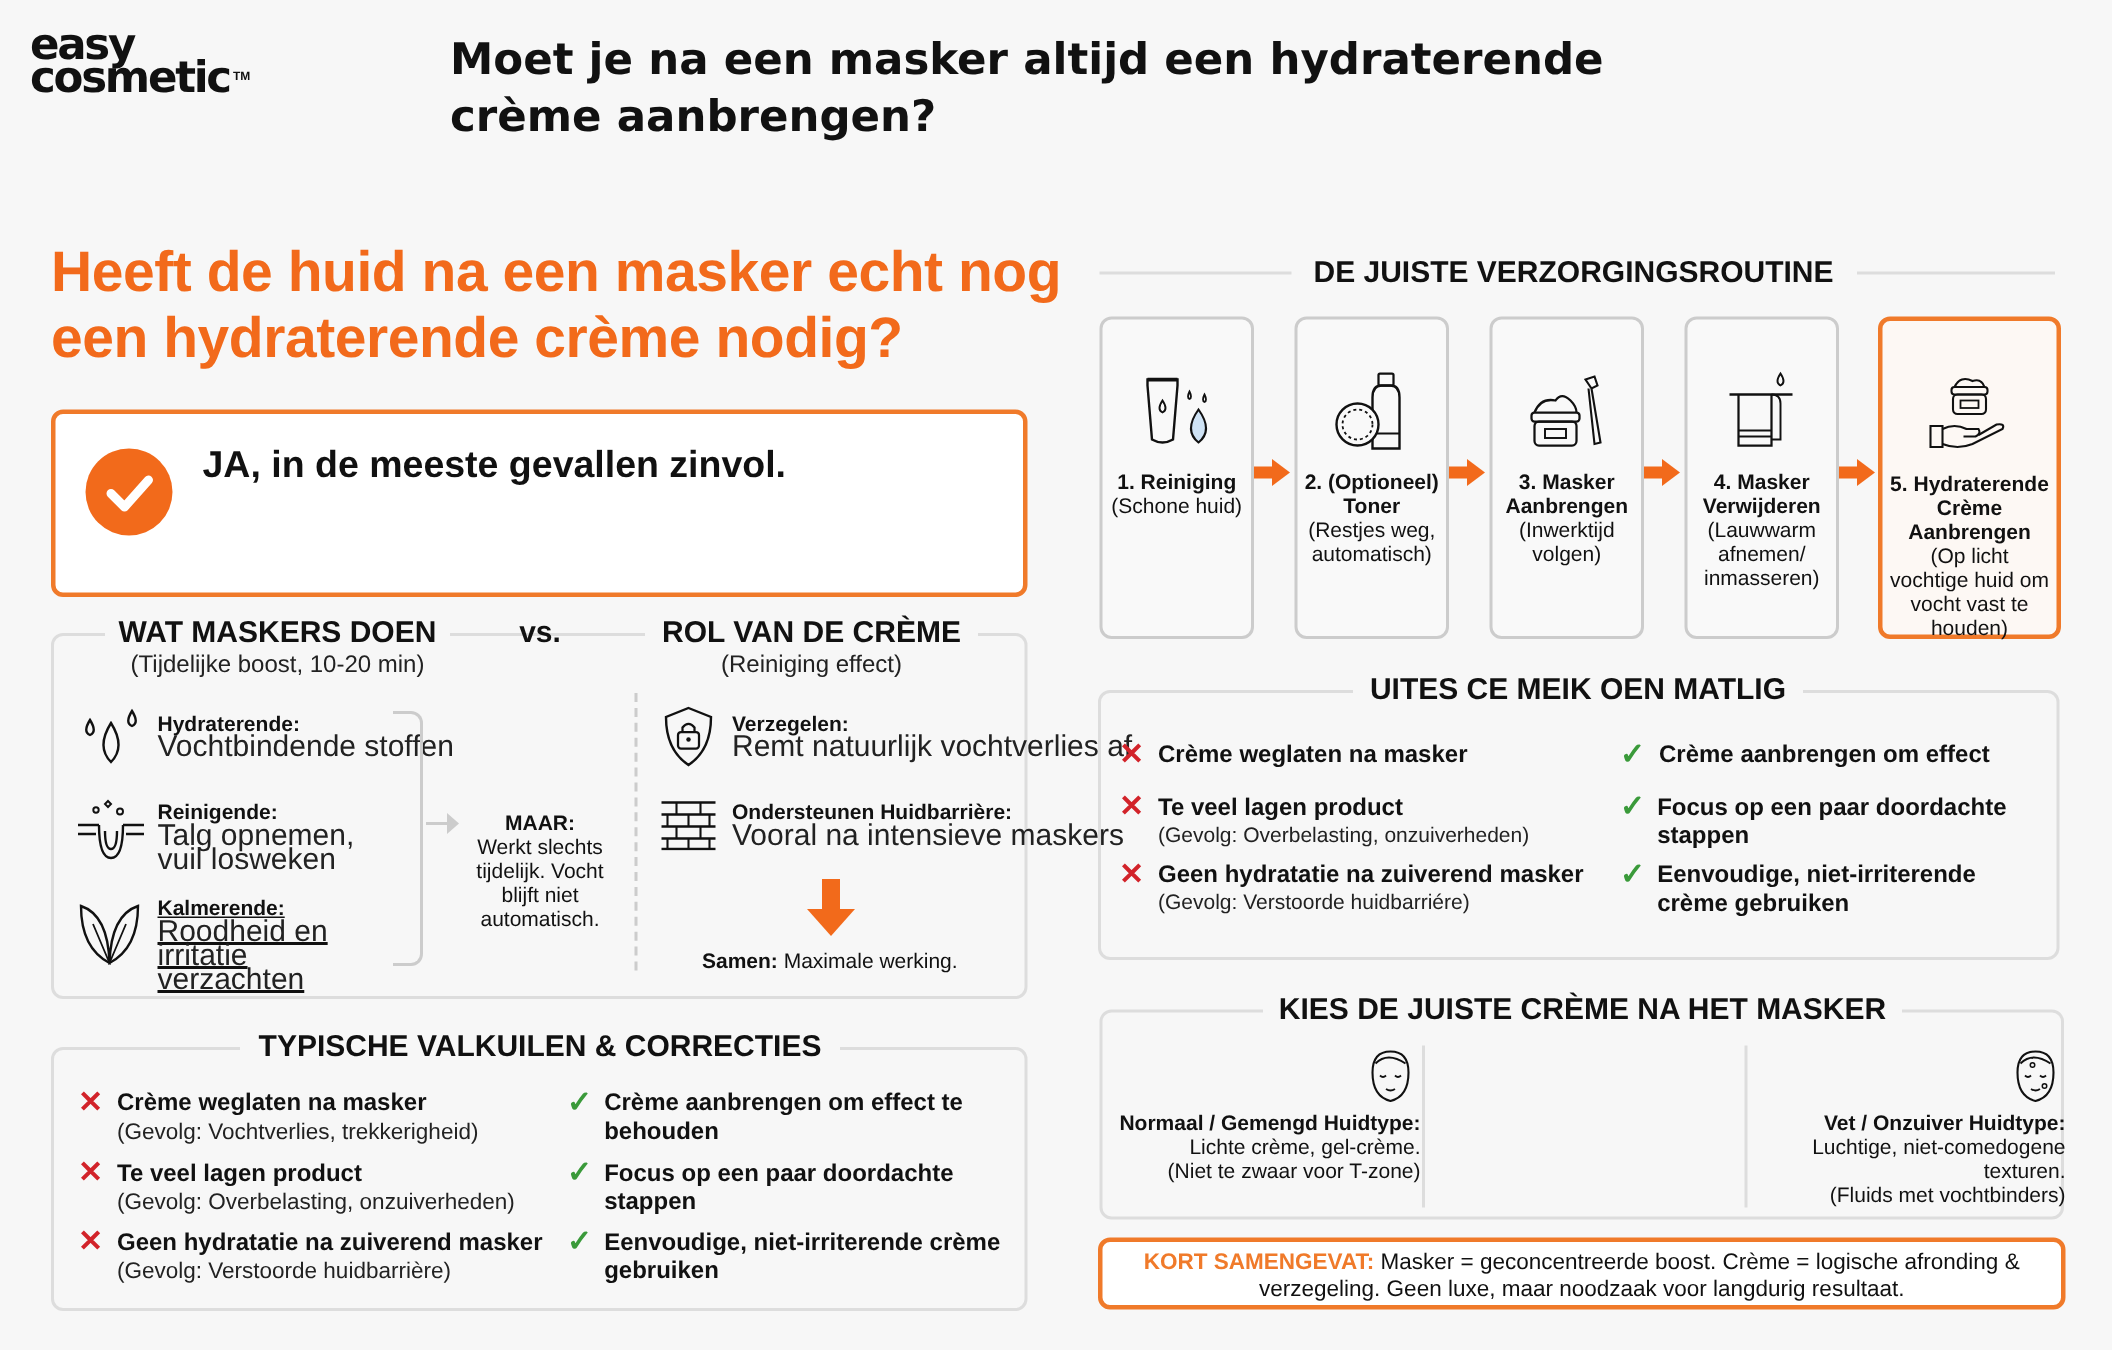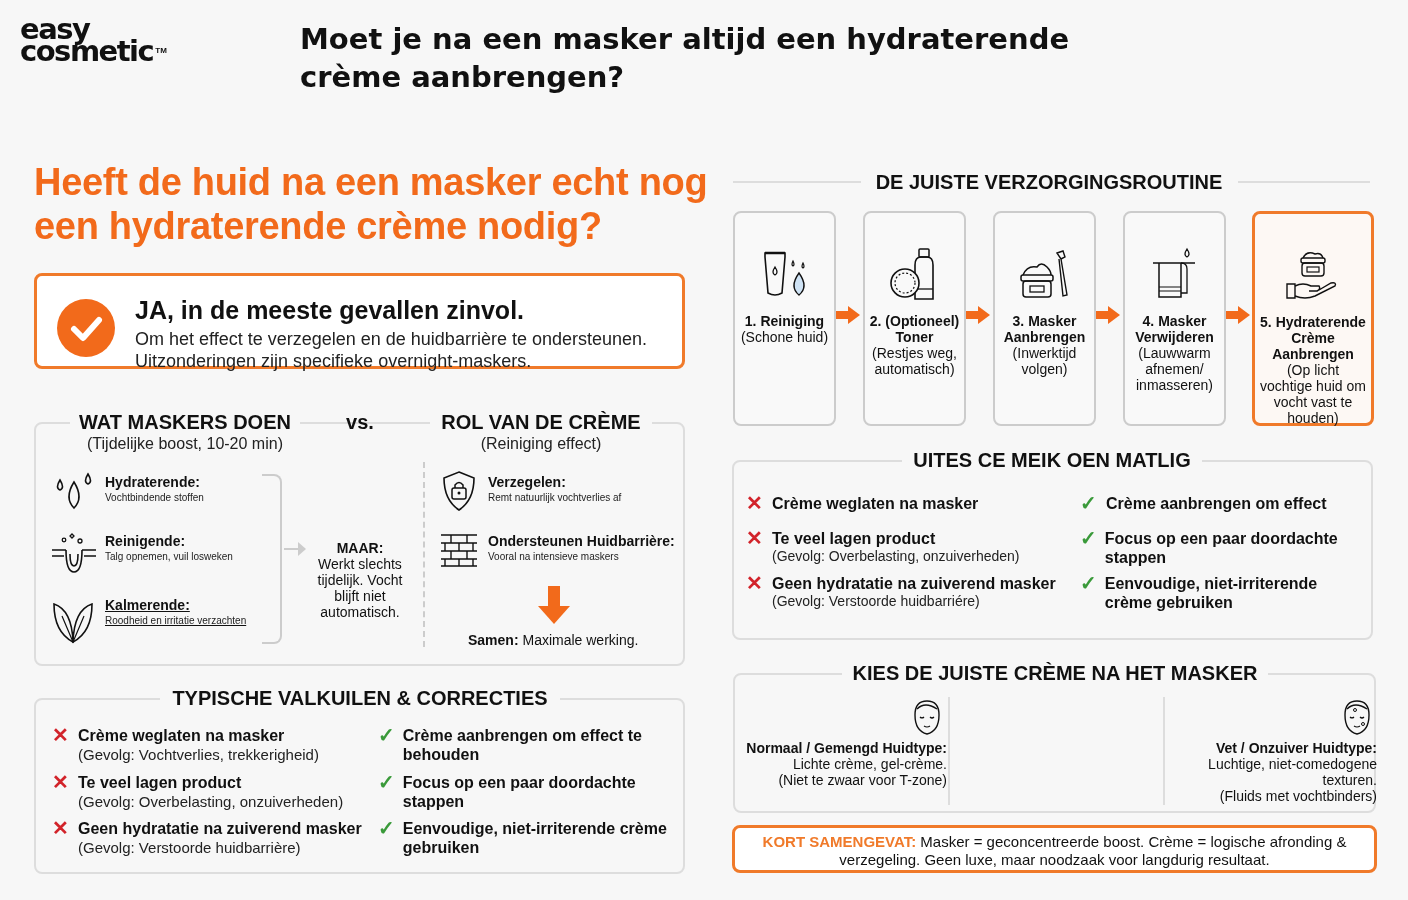--- a/index.html
+++ b/index.html
@@ -5,30 +5,30 @@
   * { box-sizing: border-box; margin: 0; padding: 0; }
   html, body { width: 1408px; height: 900px; background: #f7f7f7; overflow: hidden; }
   body { font-family: "Liberation Sans", sans-serif; color: #111; position: relative; }
   .abs { position: absolute; }
   .logo { left: 20px; top: 18px; font-family: "DejaVu Sans", sans-serif; font-weight: bold; line-height: 22px; letter-spacing: -1.5px; color: #111; }
   .logo .l1 { font-size: 29px; display: block; }
   .logo .l2 { font-size: 29px; display: block; }
   .logo sup { font-size: 8px; letter-spacing: 0; vertical-align: top; margin-left: 2px; font-family: "Liberation Sans", sans-serif; text-align: right; }
   .page-title { left: 300px; top: 20px; width: 880px; font-family: "DejaVu Sans", sans-serif; font-weight: bold; font-size: 29px; line-height: 38px; color: #111; }
   .main-q { left: 34px; top: 160px; width: 680px; font-size: 38px; font-weight: bold; line-height: 44px; color: #f26a1b; letter-spacing: -0.3px; }
-  .answer-box { left: 34px; top: 273px; width: 651px; height: 96px; border: 3px solid #f07a2a; border-radius: 8px; background: #fff; }
+  .answer-box { left: 34px; top: 273px; width: 651px; height: 125px; border: 3px solid #f07a2a; border-radius: 8px; background: #fff; }
   .answer-check { position: absolute; left: 20px; top: 23px; width: 58px; height: 58px; border-radius: 50%; background: #f26a1b; }
   .answer-title { position: absolute; left: 98px; top: 20px; font-size: 25px; font-weight: bold; }
   .answer-body { position: absolute; left: 98px; top: 52px; font-size: 18px; line-height: 22px; color: #222; }
   .panel { border: 2px solid #ddd; border-radius: 8px; }
   .vs-panel { left: 34px; top: 422px; width: 651px; height: 244px; }
   .sec-h { font-weight: bold; font-size: 20px; color: #111; text-align: center; background: #f7f7f7; }
   .sec-sub { font-size: 16px; color: #222; text-align: center; }
   .item-b { font-weight: bold; font-size: 14px; }
-  .item-t { font-size: 10px; line-height: 16px; color: #222; }
+  .item-t { font-size: 20px; line-height: 16px; color: #222; }
   .center-text { text-align: center; font-size: 14px; line-height: 16px; }
   .pit-panel { left: 34px; top: 698px; width: 651px; height: 176px; }
   .row { position: absolute; display: flex; align-items: flex-start; gap: 8px; }
   .row .mk { width: 18px; font-size: 20px; font-weight: bold; line-height: 18px; }
   .x { color: #d2232a; }
   .ok { color: #3a9a3a; }
   .row .txt b { font-size: 16px; display: block; line-height: 19px; }
   .row .txt span { font-size: 15px; display: block; line-height: 19px; color: #222; }
   .line-h { height: 2px; background: #ddd; }
   .step { top: 211px; width: 103px; height: 215px; border: 2px solid #ccc; border-radius: 8px; background: #f9f9f9; text-align: center; }
@@ -55,24 +55,20 @@
 
 <div class="abs main-q">Heeft de huid na een masker echt nog een hydraterende crème nodig?</div>
 
 <div class="abs answer-box">
   <div class="answer-check">
     <svg width="58" height="58" viewBox="0 0 58 58">
         <path d="M17 30 L26 39 L42 21" stroke="#fff" stroke-width="6" fill="none" stroke-linecap="round" stroke-linejoin="round"></path>
       </svg>
   </div>
   <div class="answer-title">JA, in de meeste gevallen zinvol.</div>
-  <div class="answer-body">
-    <div>Om het effect te verzegelen en de huidbarrière te ondersteunen.</div>
-    <div>Uitzonderingen zijn specifieke overnight-maskers.</div>
-  </div>
 </div>
 
 <div class="abs panel vs-panel"></div>
 <div class="abs sec-h" style="left:70px;top:411px;width:230px;">WAT MASKERS DOEN</div>
 <div class="abs sec-sub" style="left:70px;top:435px;width:230px;">(Tijdelijke boost, 10-20 min)</div>
 <div class="abs sec-h" style="left:330px;top:411px;width:60px;background:transparent;">vs.</div>
 <div class="abs sec-h" style="left:430px;top:411px;width:222px;">ROL VAN DE CRÈME</div>
 <div class="abs sec-sub" style="left:430px;top:435px;width:222px;">(Reiniging effect)</div>
 
 <div class="abs" style="left:52px;top:472px;width:44px;height:40px;">

